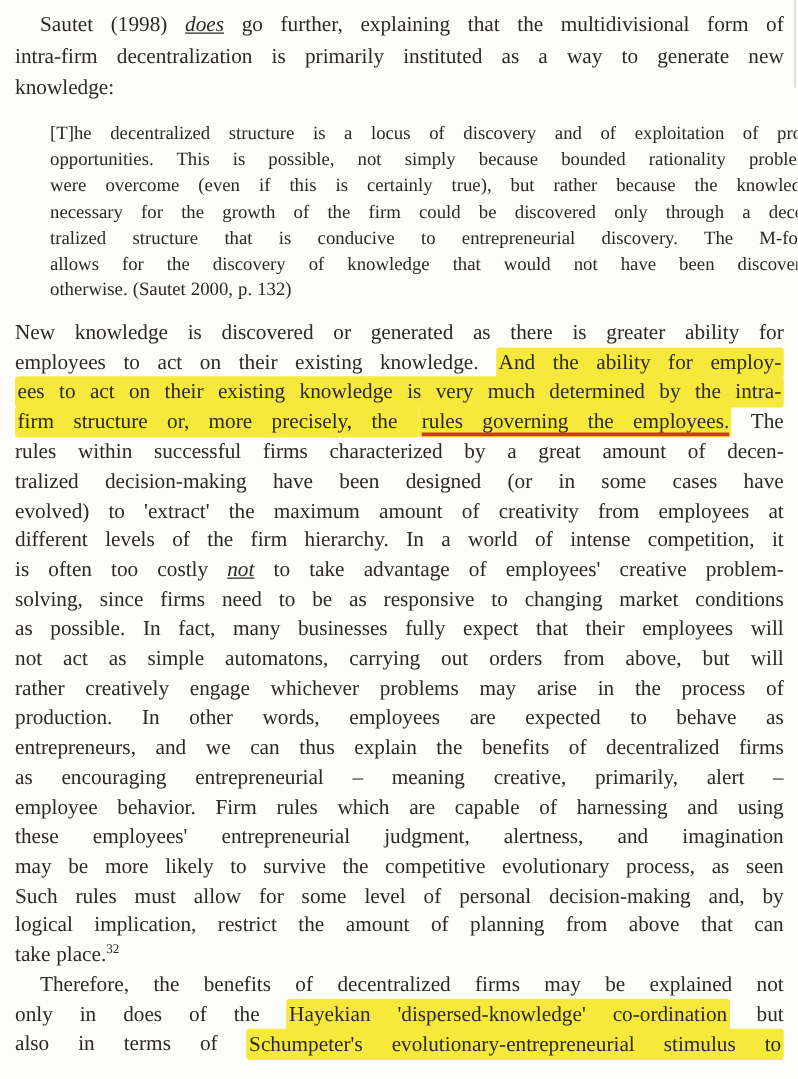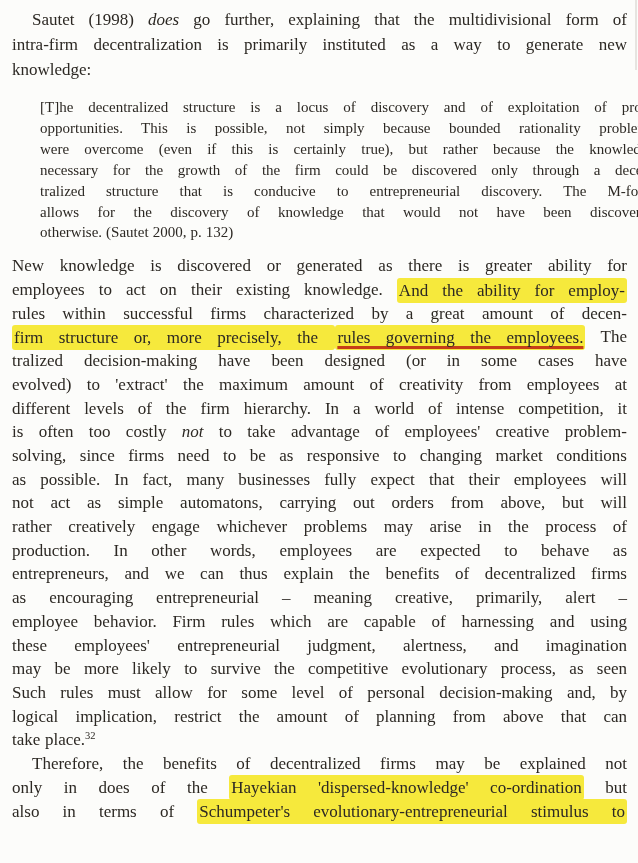--- a/index.html
+++ b/index.html
@@ -55,21 +55,21 @@
     background: var(--hl);
     padding: 2.5px 2px 3.5px 2px;
     border-radius: 3px;
   }
   .ul {
     text-decoration: underline;
     text-decoration-color: var(--ul);
     text-decoration-thickness: 2.5px;
     text-underline-offset: 4px;
   }
-  .it { font-style: italic; }
+  .it { font-style: italic; text-decoration: underline; }
   .sup {
     vertical-align: super;
     font-size: 10.5px;
     line-height: 0;
     margin-top: 36px;
   }
   .scan-artifact {
     position: absolute;
     right: 1px;
     top: 0;
@@ -94,22 +94,23 @@
         <div class="tl"><span>opportunities. This is possible, not simply because bounded rationality problems</span></div>
         <div class="tl"><span>were overcome (even if this is certainly true), but rather because the knowledge</span></div>
         <div class="tl"><span>necessary for the growth of the firm could be discovered only through a decen-</span></div>
         <div class="tl"><span>tralized structure that is conducive to entrepreneurial discovery. The M-form</span></div>
         <div class="tl"><span>allows for the discovery of knowledge that would not have been discovered</span></div>
         <div class="tl nj"><span>otherwise. (Sautet 2000, p. 132)</span></div>
       </div>
       <div class="block body-para">
         <div class="tl"><span>New knowledge is discovered or generated as there is greater ability for</span></div>
         <div class="tl"><span>employees to act on their existing knowledge. </span><span class="hl">And the ability for employ-</span></div>
+        <div class="tl"><span class="hl">ees to act on their existing knowledge is very much determined by the intra-</span></div>
+        <div class="tl"><span class="hl">firm structure or, more precisely, the </span><span class="hl ul">rules governing the employees.</span><span> The</span></div>
         <div class="tl"><span>rules within successful firms characterized by a great amount of decen-</span></div>
-        <div class="tl"><span class="hl">firm structure or, more precisely, the </span><span class="hl ul">rules governing the employees.</span><span> The</span></div>
         <div class="tl"><span>tralized decision-making have been designed (or in some cases have</span></div>
         <div class="tl"><span>evolved) to 'extract' the maximum amount of creativity from employees at</span></div>
         <div class="tl"><span>different levels of the firm hierarchy. In a world of intense competition, it</span></div>
         <div class="tl"><span>is often too costly </span><span class="it">not</span><span> to take advantage of employees' creative problem-</span></div>
         <div class="tl"><span>solving, since firms need to be as responsive to changing market conditions</span></div>
         <div class="tl"><span>as possible. In fact, many businesses fully expect that their employees will</span></div>
         <div class="tl"><span>not act as simple automatons, carrying out orders from above, but will</span></div>
         <div class="tl"><span>rather creatively engage whichever problems may arise in the process of</span></div>
         <div class="tl"><span>production. In other words, employees are expected to behave as</span></div>
         <div class="tl"><span>entrepreneurs, and we can thus explain the benefits of decentralized firms</span></div>

